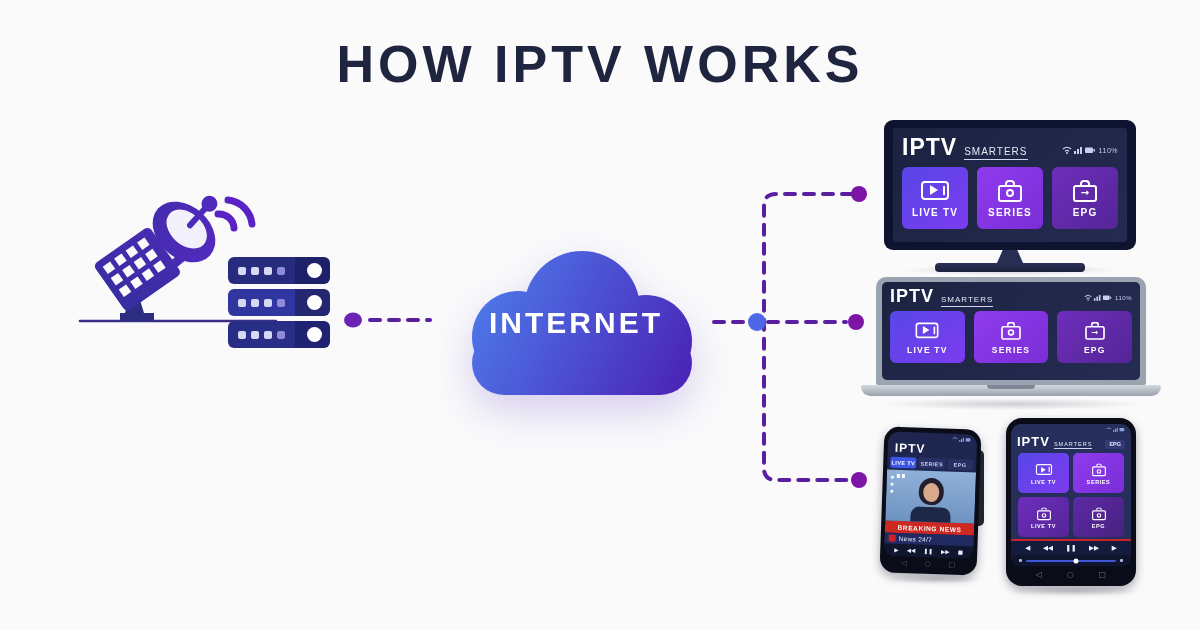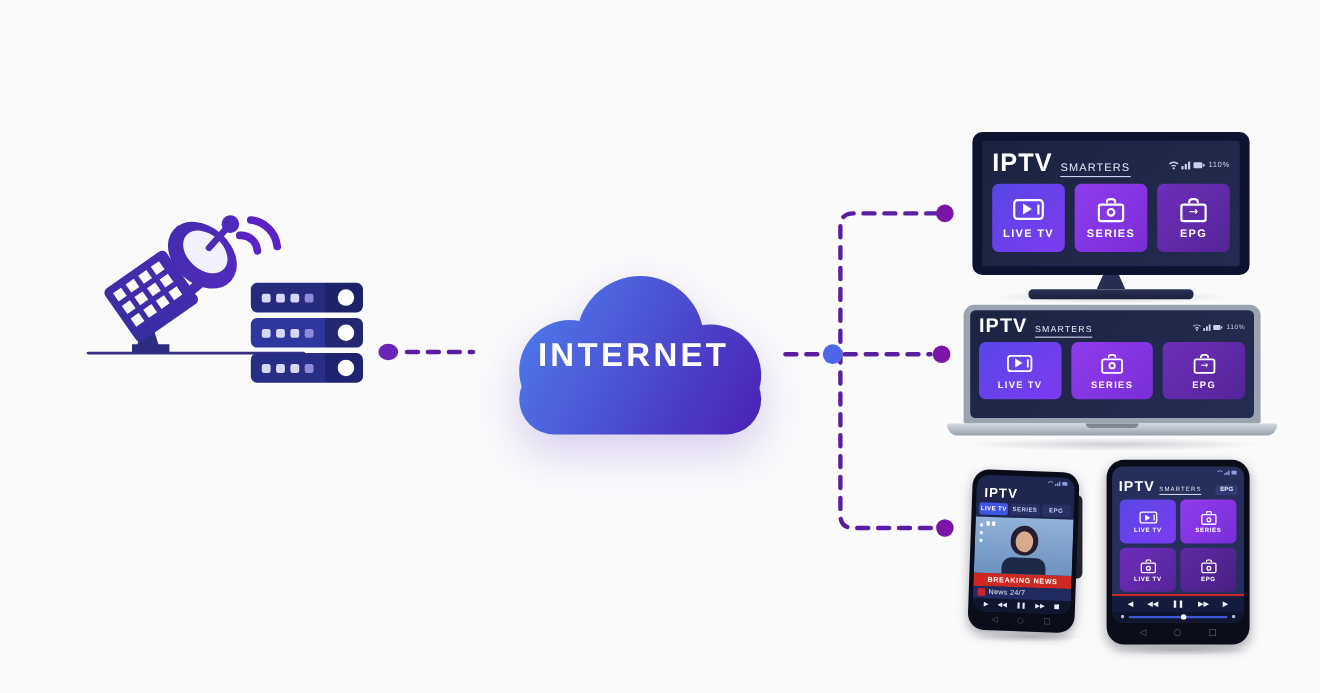--- a/index.html
+++ b/index.html
@@ -139,20 +139,21 @@
 
   
   .dev-shadow{position:absolute;border-radius:50%;
               background:radial-gradient(ellipse at center,rgba(40,40,60,.20),rgba(40,40,60,0) 70%);}
 </style>
 </head>
 <body>
 
 <div class="canvas">
 
+  <div class="title">HOW IPTV WORKS</div>
 
   <svg class="connector-svg" width="1200" height="630" viewBox="0 0 1200 630">
     <g stroke="#5a1fa0" stroke-width="4" stroke-dasharray="10 9" stroke-linecap="round" fill="none">
       <path d="M370 320 H430"></path>
       <path d="M714 322 H748"></path>
       <path d="M852 194 H776 Q764 194 764 206 V468 Q764 480 776 480 H852"></path>
       <path d="M768 322 H846"></path>
     </g>
     <ellipse cx="353" cy="320" rx="9" ry="7.5" fill="#6a23b5"></ellipse>
     <circle cx="757" cy="322" r="9" fill="#4e66e8"></circle>

